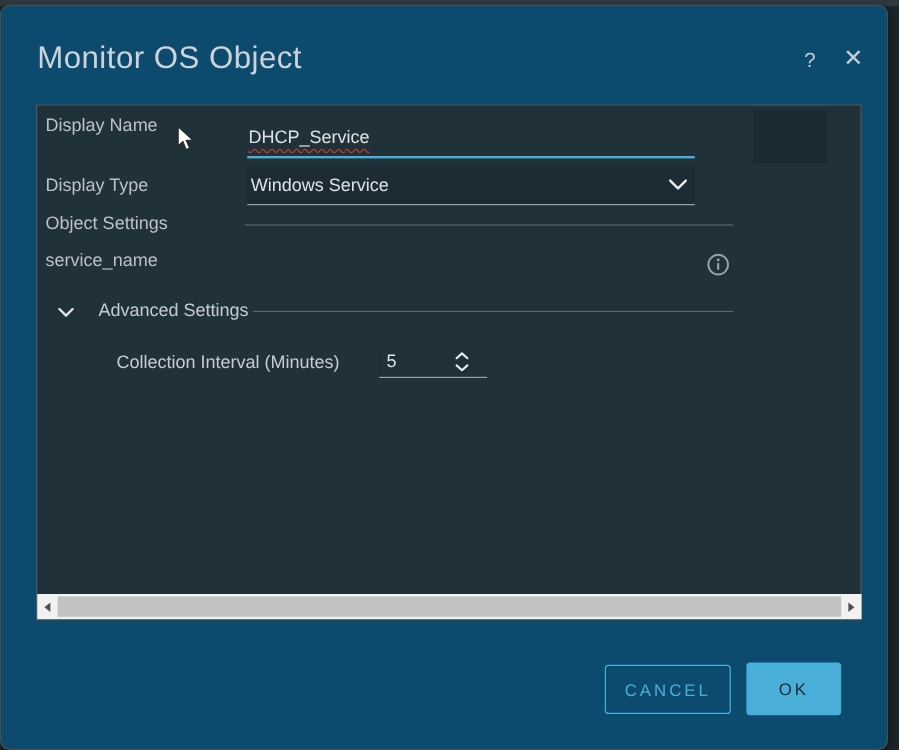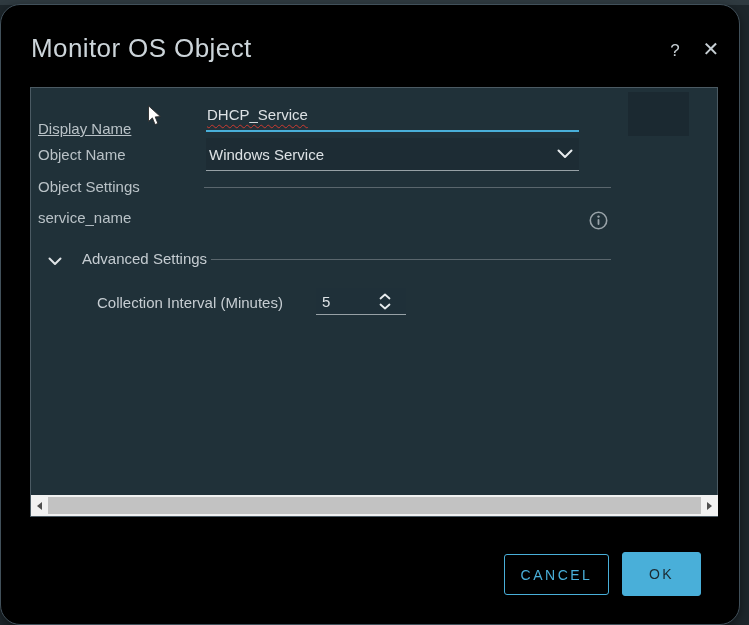--- a/index.html
+++ b/index.html
@@ -1,20 +1,20 @@
 <!DOCTYPE html>
 <html><head>
 <meta charset="utf-8">
 <style>
   html,body{margin:0;padding:0;background:#1e272c;}
   *{box-sizing:border-box;font-family:"Liberation Sans","DejaVu Sans",sans-serif;}
   .stage{position:relative;width:749px;height:625px;overflow:hidden;background:#1d262b;}
   .topstrip{position:absolute;left:0;top:0;width:749px;height:5px;background:#2f3a40;}
-  .dialog{position:absolute;left:0;top:4px;width:740px;height:621px;background:#000000;
-          border:1px solid #41505a;border-radius:20px;box-shadow:0 3px 10px rgba(0,0,0,.45);}
+  .dialog{position:absolute;left:0;top:4px;width:740px;height:621px;background:#0c4a6e;
+          border:1px solid #41505a;border-radius:8px;box-shadow:0 3px 10px rgba(0,0,0,.45);}
   .title{position:absolute;left:30px;top:28px;font-size:26px;font-weight:300;
          color:#ccd4d9;letter-spacing:.4px;}
   .icon-btn{position:absolute;color:#c6ced3;cursor:pointer;line-height:1;}
   .help{left:664px;top:37px;font-size:17px;width:20px;text-align:center;}
   .close{left:699px;top:34px;font-size:20px;width:22px;text-align:center;}
   .content{position:absolute;left:29px;top:82px;width:688px;height:430px;
            background:#203139;border:1px solid #4b5a63;}
   .dark-patch{position:absolute;left:627px;top:87px;width:61px;height:44px;background:#1b2931;}
   .lbl{position:absolute;font-size:15px;color:#b9c2c7;}
   .val{font-size:15px;color:#dde2e5;}
@@ -63,25 +63,25 @@
 
   <div class="dialog">
 
     <div class="title">Monitor OS Object</div>
     <div class="icon-btn help">?</div>
     <div class="icon-btn close">✕</div>
 
     <div class="content"></div>
     <div class="dark-patch"></div>
 
-    <div class="lbl" style="left:37px;top:115px;text-decoration:underline;">Display Name</div>
+    <div class="lbl" style="left:37px;top:91px;">Display Name</div>
     <div class="val dn-value">DHCP_Service</div>
     <div class="dn-underline"></div>
 
-    <div class="lbl" style="left:37px;top:141px;">Object Name</div>
+    <div class="lbl" style="left:37px;top:141px;">Display Type</div>
     <div class="select">
       <span class="val">Windows Service</span>
       <span style="display:flex;">
         <svg width="16" height="10" viewBox="0 0 16 10">
           <polyline points="1.5,1.5 8,8 14.5,1.5" fill="none" stroke="#e8ecee" stroke-width="2" stroke-linecap="round" stroke-linejoin="round"></polyline>
         </svg>
       </span>
     </div>
 
     <div class="lbl" style="left:37px;top:173px;">Object Settings</div>

